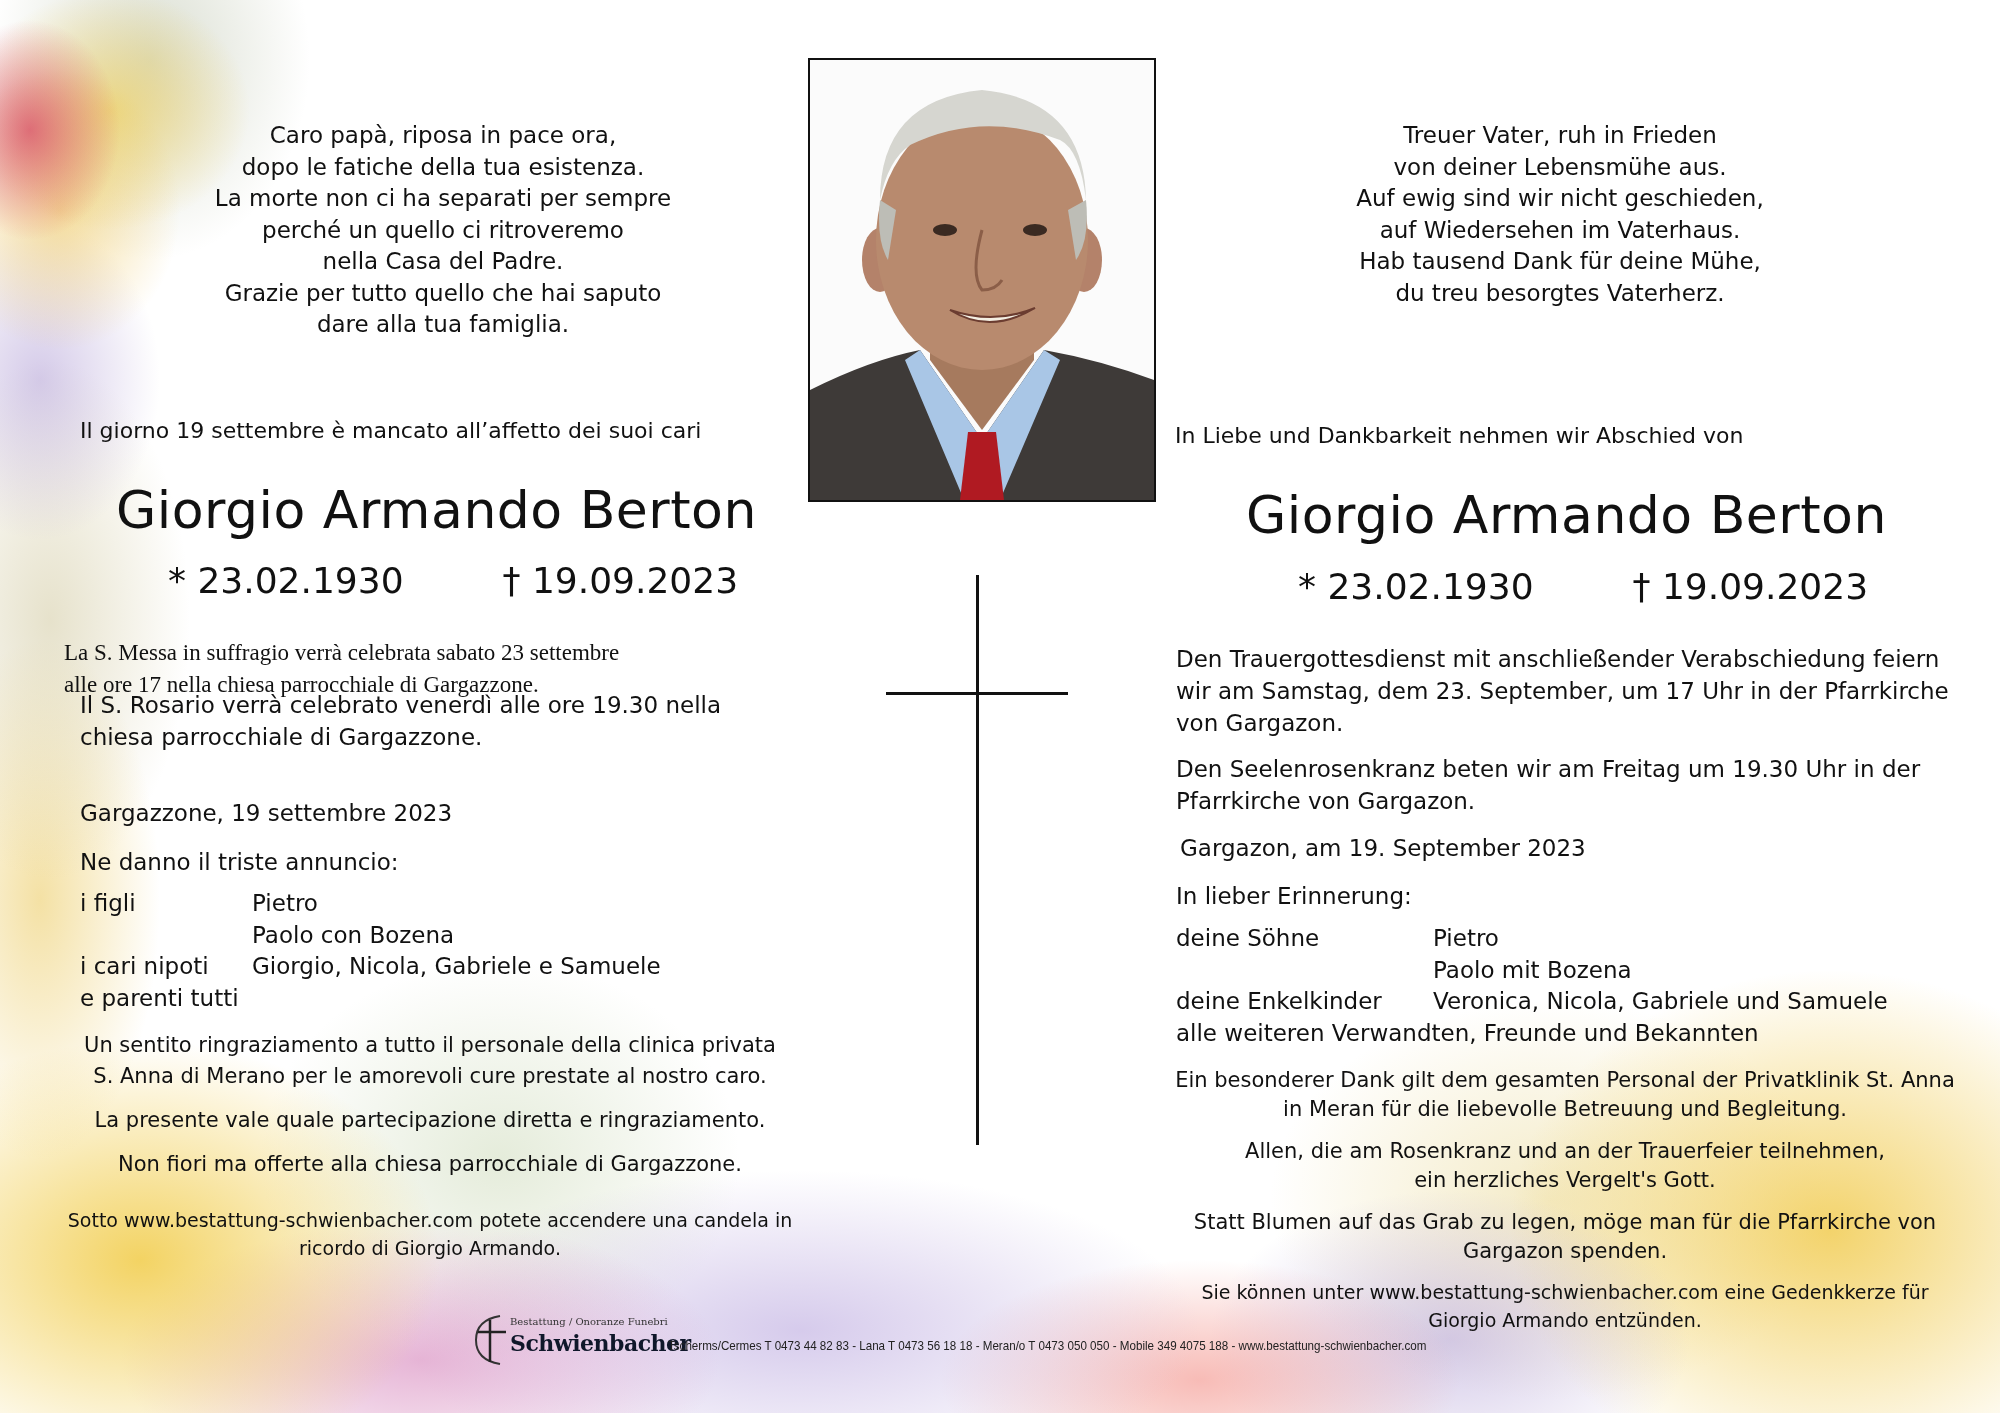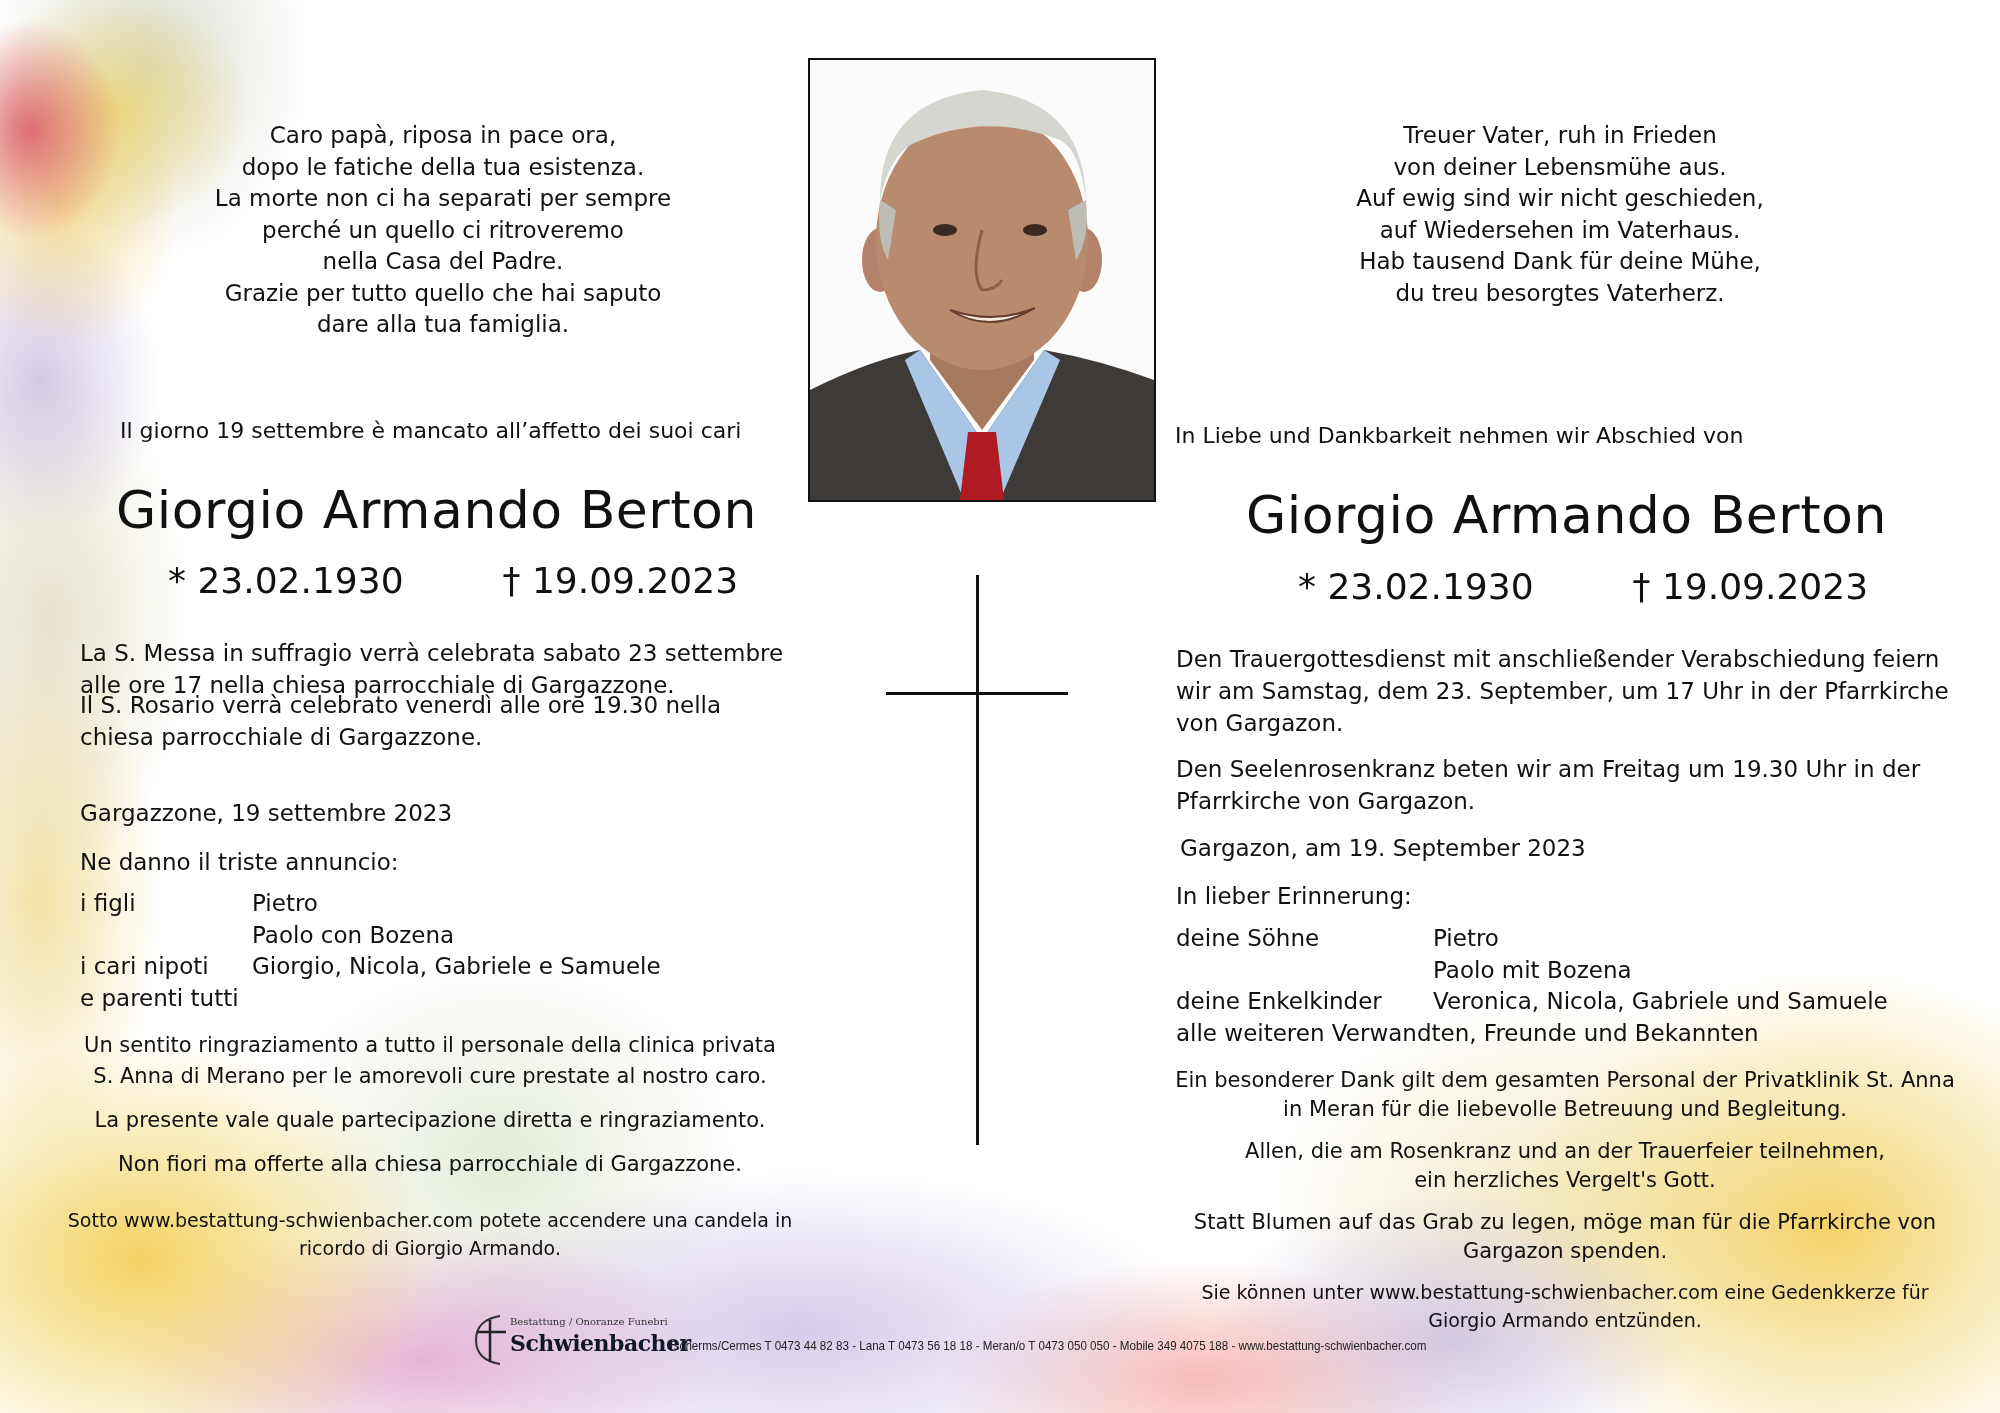--- a/index.html
+++ b/index.html
@@ -63,31 +63,31 @@
   <div class="abs poem" style="left:148px; top:120px; width:590px;">
     <div>Caro papà, riposa in pace ora,</div>
     <div>dopo le fatiche della tua esistenza.</div>
     <div>La morte non ci ha separati per sempre</div>
     <div>perché un quello ci ritroveremo</div>
     <div>nella Casa del Padre.</div>
     <div>Grazie per tutto quello che hai saputo</div>
     <div>dare alla tua famiglia.</div>
   </div>
 
-  <div class="abs intro" style="left:80px; top:418px;margin-left:40px;">Il giorno 19 settembre è mancato all’affetto dei suoi cari</div>
+  <div class="abs intro" style="left:80px; top:418px;">Il giorno 19 settembre è mancato all’affetto dei suoi cari</div>
 
   <div class="abs name" style="left:116px; top:480px;">Giorgio Armando Berton</div>
 
   <div class="abs dates" style="left:168px; top:560px;">
     <span>* 23.02.1930</span>
     <span style="width:76px;"></span>
     <span>† 19.09.2023</span>
   </div>
 
-  <div class="abs para" style="left:80px; top:637px;">
+  <div class="abs para" style="left:64px; top:637px;font-family:Liberation Serif, serif;">
     <div>La S. Messa in suffragio verrà celebrata sabato 23 settembre</div>
     <div>alle ore 17 nella chiesa parrocchiale di Gargazzone.</div>
   </div>
 
   <div class="abs para" style="left:80px; top:689px;">
     <div>Il S. Rosario verrà celebrato venerdì alle ore 19.30 nella</div>
     <div>chiesa parrocchiale di Gargazzone.</div>
   </div>
 
   <div class="abs para" style="left:80px; top:797px;">Gargazzone, 19 settembre 2023</div>

